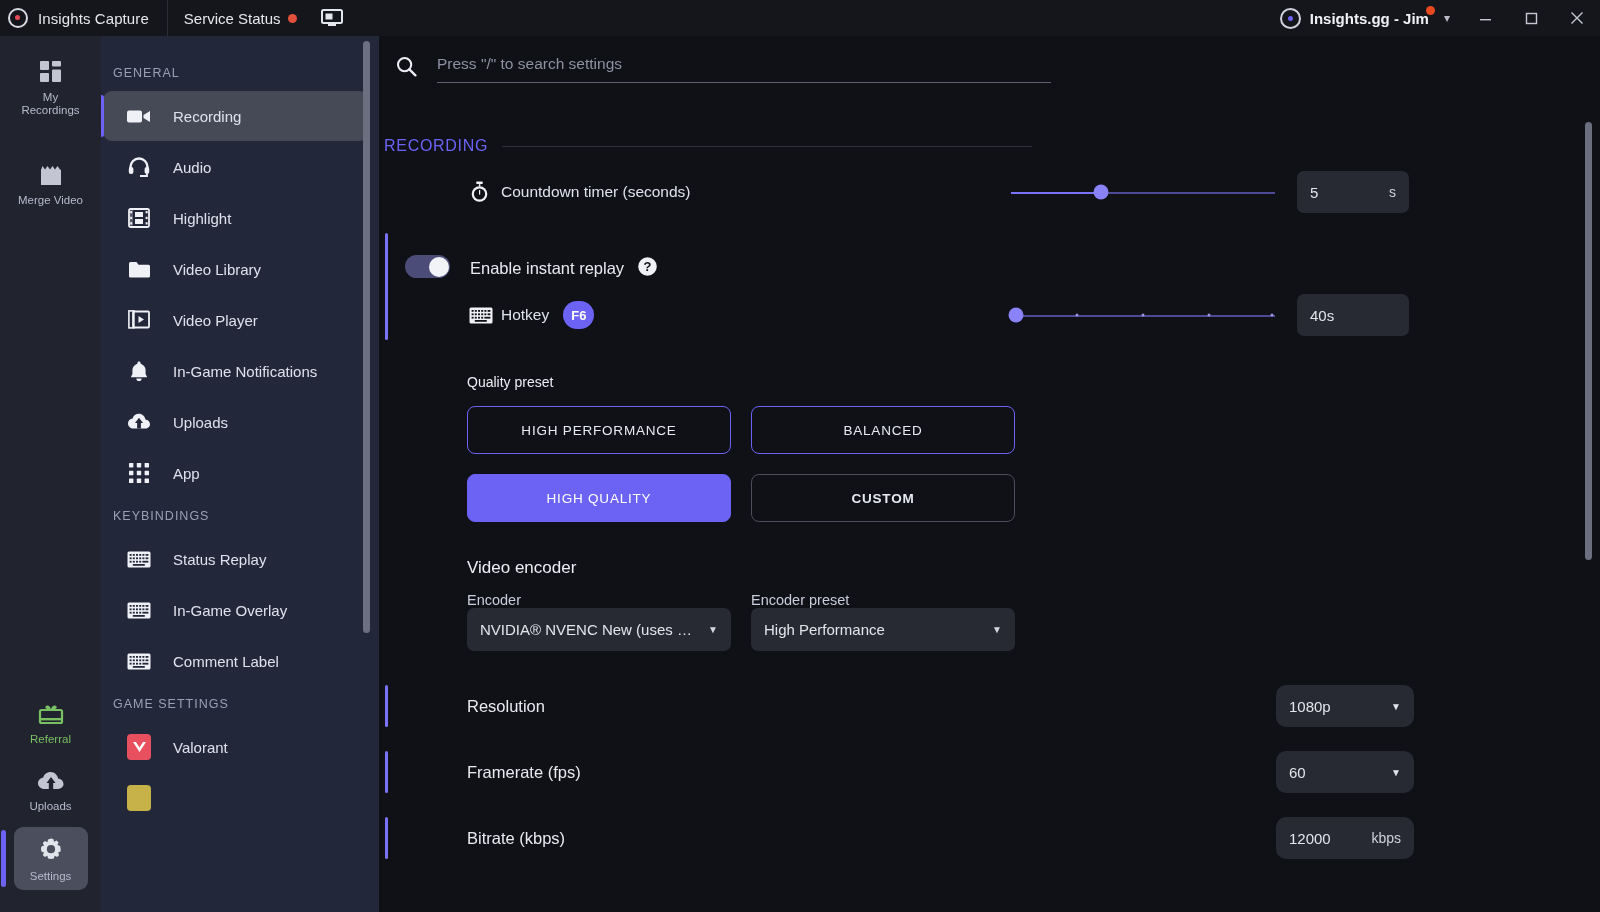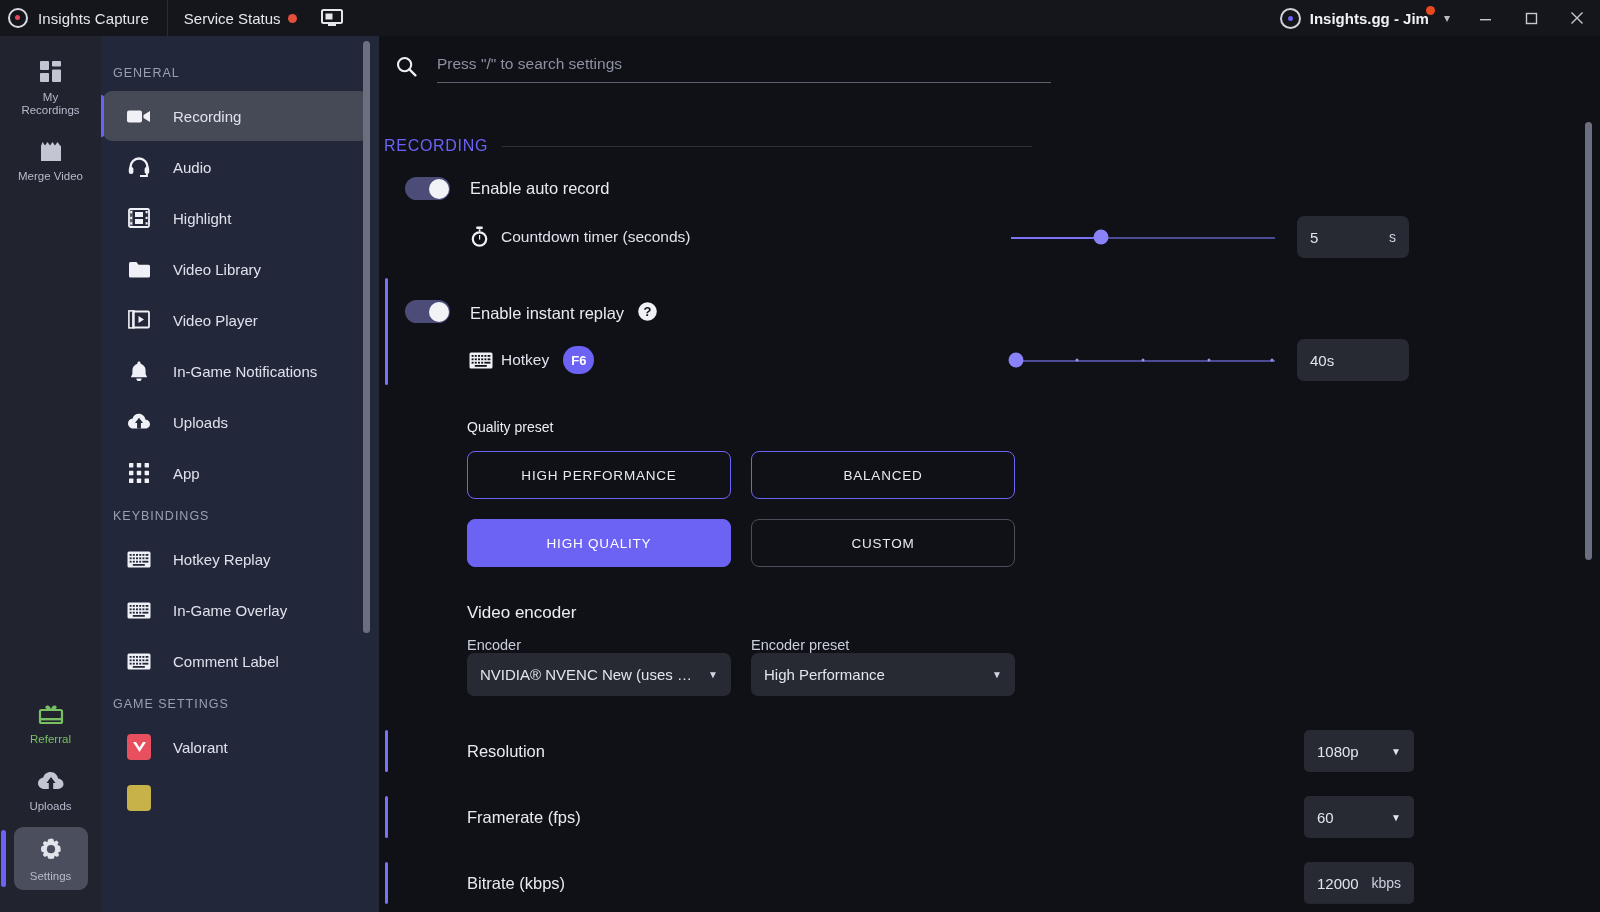--- a/index.html
+++ b/index.html
@@ -62,21 +62,21 @@
     color: #c5c8d2;
   }
 
   
   .body { flex: 1; display: flex; min-height: 0; }
 
   
   .rail {
     width: 101px; min-width: 101px; background: #21242f;
     display: flex; flex-direction: column; align-items: center;
-    position: relative; padding-top: 14px;
+    position: relative; padding-top: 14px; gap: 24px;
   }
   .rail-item {
     width: 74px; padding: 9px 0 7px; margin-bottom: 8px;
     display: flex; flex-direction: column; align-items: center; gap: 6px;
     border-radius: 9px; position: relative;
   }
   .rail-label { font-size: 11.5px; color: #b6bacb; text-align: center; line-height: 1.1; }
   .rail-label.green { color: #79c063; }
   .rail-bottom { margin-top: auto; width: 100%; display: flex; flex-direction: column; align-items: center; padding-bottom: 14px; }
   .rail-item.active { background: #4b4e5c; }
@@ -192,21 +192,21 @@
     display: grid; grid-template-columns: 264px 264px; gap: 20px 20px;
     margin: 16px 0 0 88px;
   }
   .preset-btn {
     height: 48px; border-radius: 8px; background: transparent;
     border: 1px solid #6c63f5; color: #e8eaf1;
     font-size: 13.5px; letter-spacing: .8px; font-family: "Liberation Sans", sans-serif;
     display: flex; align-items: center; justify-content: center;
   }
   .preset-btn.selected { background: #6c63f5; border-color: #6c63f5; color: #fff; }
-  .preset-btn.plain { border-color: #4b4e5a; }
+  .preset-btn.plain { border-color: #4b4e5a; font-weight: bold; }
 
   .enc-title { font-size: 17px; color: #eceef4; margin: 36px 0 0 88px; }
   .enc-grid {
     display: grid; grid-template-columns: 264px 264px; gap: 0 20px;
     margin: 14px 0 0 88px;
   }
   .enc-label { font-size: 14.5px; color: #c9cddb; margin-bottom: 0; }
   .select {
     height: 43px; border-radius: 7px; background: #272a33;
     display: flex; align-items: center; padding: 0 13px;
@@ -214,21 +214,21 @@
   }
   .select .caret { margin-left: auto; font-size: 10px; color: #d3d6e0; }
   .sel-text { overflow: hidden; white-space: nowrap; }
 
   .setting-row {
     display: flex; align-items: center; height: 66px;
     width: 1035px; position: relative; padding-left: 88px;
   }
   .setting-row .srow-label { font-size: 16.5px; color: #e9eaf0; }
   .setting-row .sel-sm {
-    margin-left: auto; width: 110px; height: 42px; border-radius: 5px;
+    margin-left: auto; width: 138px; height: 42px; border-radius: 10px;
     background: #272a33; display: flex; align-items: center; padding: 0 13px;
     font-size: 15px; color: #e3e5ed;
   }
   .setting-row .accent-bar { left: 6px; top: 12px; bottom: 12px; }
 
   .main-scroll {
     position: absolute; right: 0; top: 0; width: 7px; height: 438px;
     border-radius: 4px; background: #6b6f80;
   }
   .fade-bottom {
@@ -463,21 +463,21 @@
                 <rect x="18.6" y="6.4" width="2.8" height="1.8"></rect>
               <rect x="2.6" y="9.8" width="2" height="1.8"></rect>
                 <rect x="5.8" y="9.8" width="2" height="1.8"></rect>
                 <rect x="9" y="9.8" width="2" height="1.8"></rect>
                 <rect x="12.2" y="9.8" width="2" height="1.8"></rect>
                 <rect x="15.4" y="9.8" width="6" height="1.8"></rect>
               <rect x="5.8" y="13" width="12" height="1.8"></rect>
             </g>
           </svg>
         </span>
-        <span class="nav-label">Hotkey Replay</span>
+        <span class="nav-label">Status Replay</span>
       </div>
 
       <div class="nav-item">
         <span class="nav-ico">
           <svg width="24" height="17" viewBox="0 0 24 17">
             <rect x="0.5" y="0.5" width="23" height="16" rx="1.5" fill="#f0f1f6"></rect>
             <g fill="#23273a">
               <rect x="2.6" y="3" width="2" height="1.8"></rect>
                 <rect x="5.8" y="3" width="2" height="1.8"></rect>
                 <rect x="9" y="3" width="2" height="1.8"></rect>
@@ -569,26 +569,20 @@
       </div>
 
       <div class="content">
 
         <div class="section-head">
           <span class="stitle">RECORDING</span>
           <span class="sline"></span>
         </div>
 
         <div class="row">
-          <div class="toggle-row">
-            <div class="toggle">
-              <div class="knob"></div>
-            </div>
-            <span class="toggle-label">Enable auto record</span>
-          </div>
 
           <div class="sub-row">
             <span class="sub-ico">
               <svg width="21" height="22" viewBox="0 0 21 22">
                 <rect x="7.3" y="0.6" width="6.4" height="2.3" rx="0.6" fill="#f0f1f6"></rect>
                 <circle cx="10.5" cy="13" r="7.8" fill="#f0f1f6"></circle>
                 <circle cx="10.5" cy="13" r="5.6" fill="#0f1117"></circle>
                 <rect x="9.8" y="3.2" width="1.6" height="2.3" fill="#f0f1f6"></rect>
                 <rect x="10" y="9" width="1.2" height="4.6" fill="#f0f1f6"></rect>
               </svg>

